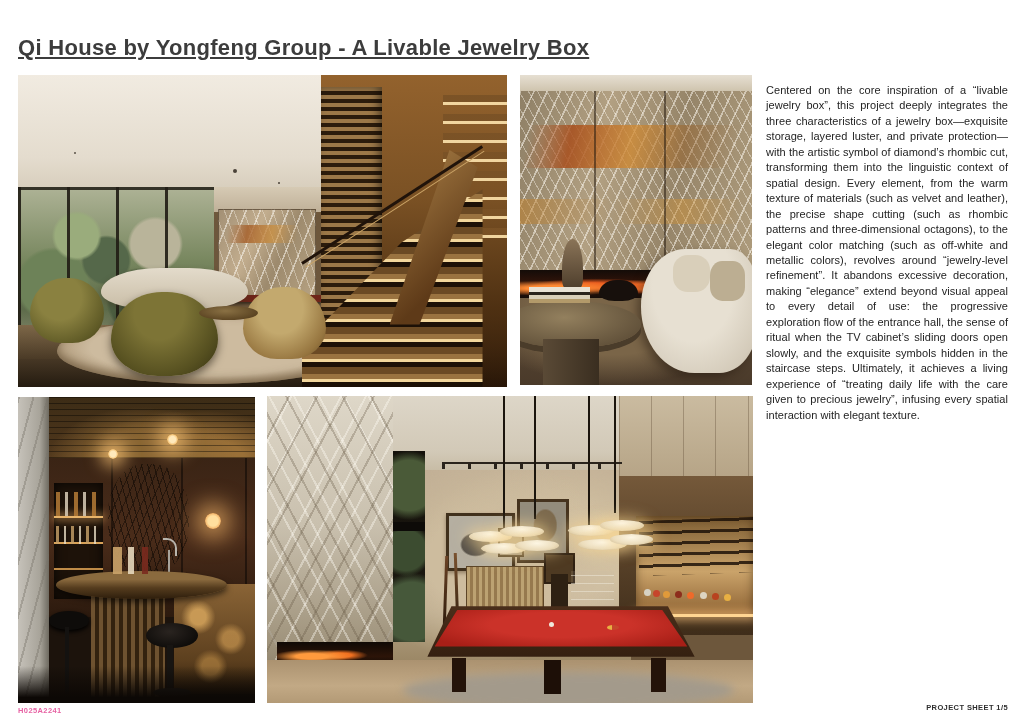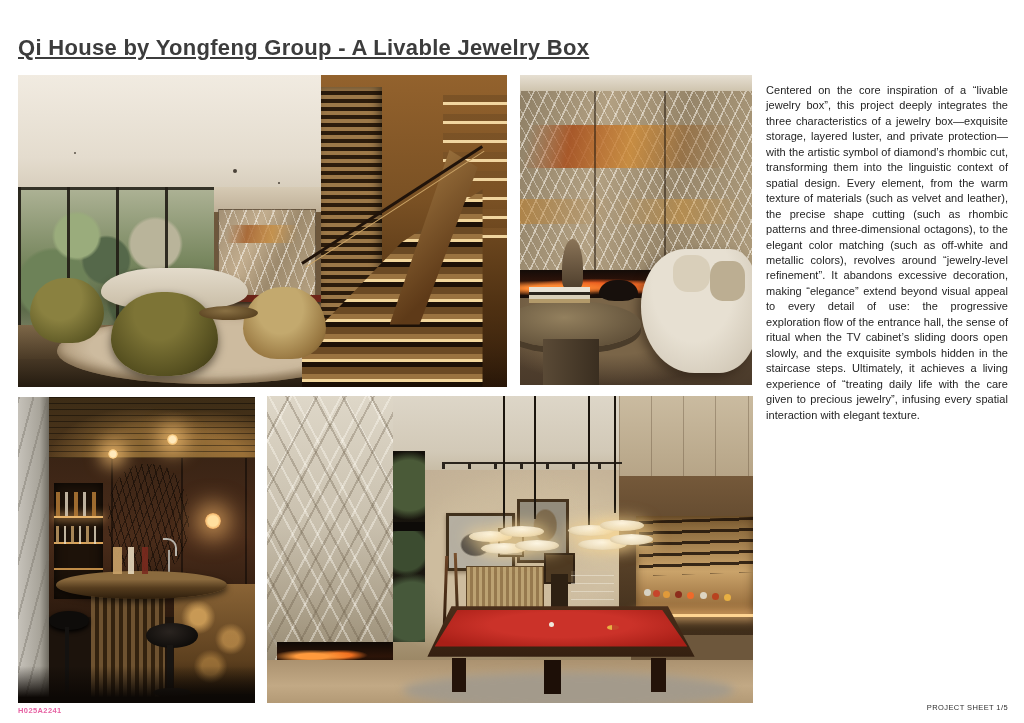--- a/index.html
+++ b/index.html
@@ -6,21 +6,21 @@
   .sheet{position:relative;width:1024px;height:723px;background:#ffffff;overflow:hidden;
          font-family:"Liberation Sans",sans-serif;}
   
   .page-title{position:absolute;left:18px;top:20px;font-size:22px;font-weight:600;
               color:#3c3c3c;letter-spacing:.3px;white-space:nowrap;text-decoration:underline;}
   
   .description{position:absolute;left:766px;top:74px;width:242px;font-size:11px;
                line-height:15.45px;text-align:justify;color:#232323;letter-spacing:.05px;margin-top:9px;}
   
   .id-code{position:absolute;left:18px;top:706px;font-size:7.5px;font-weight:600;letter-spacing:.4px;}
-  .sheet-label{position:absolute;right:16px;top:703px;font-size:7.5px;font-weight:400;
+  .sheet-label{position:absolute;right:16px;top:703px;font-size:7.5px;font-weight:700;
                color:#2e2e2e;letter-spacing:.4px;}
   
   .photo{position:absolute;overflow:hidden;background:#6d573c;}
   .photo *{position:absolute;}
   #photo1{left:18px;top:75px;width:489px;height:312px;}
   #photo2{left:520px;top:75px;width:232px;height:310px;}
   #photo3{left:18px;top:397px;width:237px;height:306px;}
   #photo4{left:267px;top:396px;width:486px;height:307px;}
 
   

